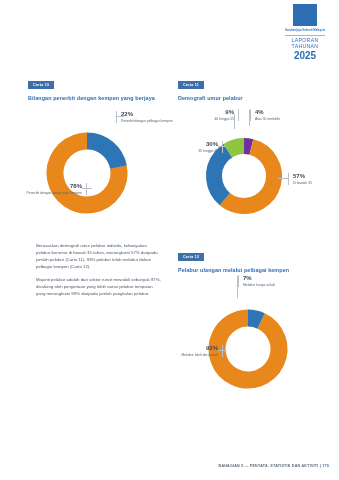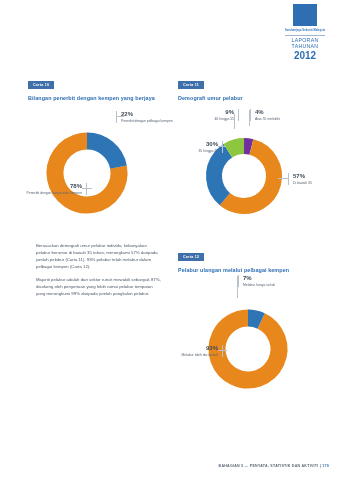--- a/index.html
+++ b/index.html
@@ -57,21 +57,21 @@
 <body>
 
 <div class="page">
 
   <div class="logo-block">
     <div class="logo-mark"></div>
     <div class="logo-name">Suruhanjaya Sekuriti Malaysia</div>
     <div class="logo-rule"></div>
     <div class="logo-report">LAPORAN</div>
     <div class="logo-report">TAHUNAN</div>
-    <div class="logo-year">2012</div>
+    <div class="logo-year">2025</div>
   </div>
 
   <div class="sec" id="sec-carta10">
     <div class="tag">Carta 10</div>
     <div class="chart-title">Bilangan penerbit dengan kempen yang berjaya</div>
 
     <div class="donut-wrap" style="height:140px;">
       <svg class="donut" width="150" height="120" viewBox="0 0 150 120" style="position:absolute;left:-4px;top:18px;">
         <g transform="translate(63,54)">
 

